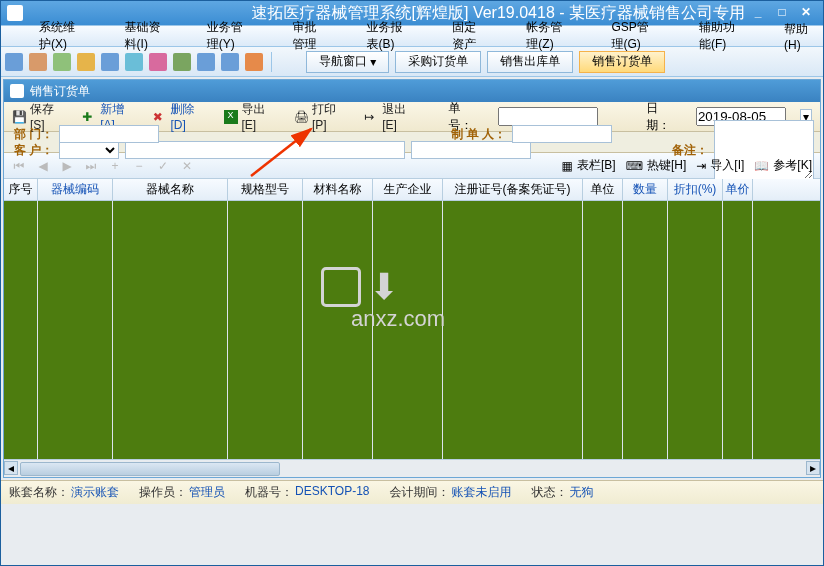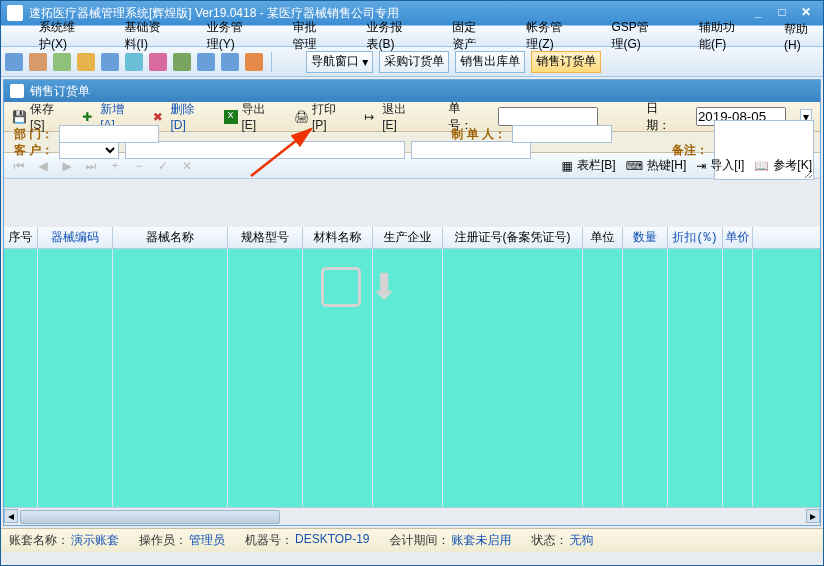--- a/index.html
+++ b/index.html
@@ -1,43 +1,43 @@
 <!DOCTYPE html>
 <html><head>
 <meta charset="utf-8">
 <style>
 * { box-sizing: border-box; margin: 0; padding: 0; }
 body { font-family: "Microsoft YaHei", SimSun, sans-serif; font-size: 12px; background: #fff; overflow: hidden; }
 .window { width: 824px; height: 566px; border: 1px solid #1b5f9e; background: #e8ecf0; position: relative; }
 .titlebar { height: 24px; background: linear-gradient(#5ea7e2,#3b8dd3); color: #fff; display: flex; align-items: center; padding: 0 6px; }
 .titlebar .icon { width: 16px; height: 16px; background: #fff; border-radius: 2px; margin-right: 6px; }
-.titlebar .title { flex: 1; font-size: 12px; }
+.titlebar .title { flex: 1; font-size: 16px; text-align: right; }
 .titlebar .wbtn { width: 22px; height: 16px; text-align: center; color: #fff; margin-left: 2px; cursor: pointer; font-weight: bold; }
 .menubar { height: 22px; background: linear-gradient(#f7fbff,#dceaf8); border-top: 1px solid #9cc6e8; border-bottom: 1px solid #9cc6e8; display: flex; align-items: center; padding: 0 4px; }
 .menubar span { padding: 2px 6px; color: #000; cursor: pointer; margin-left: 28px; }
 .toolbar { height: 30px; background: linear-gradient(#f2f7fc,#d9e8f6); border-bottom: 1px solid #9cc6e8; display: flex; align-items: center; padding: 0 4px; gap: 6px; }
 .toolbar .tb-icon { width: 18px; height: 18px; border-radius: 2px; cursor: pointer; }
 .toolbar .sep { width: 1px; height: 20px; background: #9cc6e8; margin: 0 2px; }
-.toolbar .nav-btn { height: 22px; padding: 0 4px; border: 1px solid #8fb8da; background: linear-gradient(#fff,#e4eef8); display: flex; align-items: center; cursor: pointer; }
+.toolbar .nav-btn { height: 22px; padding: 0 12px; border: 1px solid #8fb8da; background: linear-gradient(#fff,#e4eef8); display: flex; align-items: center; cursor: pointer; }
 .toolbar .nav-btn.active { border: 1px solid #f5b24a; background: linear-gradient(#fff2cc,#ffd97a); }
 .subwindow { margin: 2px; border: 1px solid #6ca7d6; }
 .sub-title { height: 22px; background: linear-gradient(#4f9cd8,#3a82c1); color: #fff; display: flex; align-items: center; padding: 0 6px; }
 .sub-title .icon { width: 14px; height: 14px; background: #fff; border-radius: 2px; margin-right: 6px; }
 .action-bar { height: 30px; background: linear-gradient(#faf6e6,#f0e9cf); border-bottom: 1px solid #c8bfa0; display: flex; align-items: center; padding: 0 8px; gap: 14px; }
 .abtn { display: flex; align-items: center; gap: 4px; cursor: pointer; color: #222; }
 .abtn .ic { width: 14px; height: 14px; display: inline-block; }
 .blue { color: #1452b5; }
 .form-area { background: #efeee0; padding: 6px 10px; border-bottom: 1px solid #c8bfa0; }
 .form-row { display: flex; align-items: center; height: 24px; gap: 6px; }
 .form-row label { color: #a16207; white-space: nowrap; font-weight: bold; }
 .form-row input[type=text], .form-row select { height: 18px; border: 1px solid #a8c1d8; background: #fff; padding: 0 2px; font-size: 12px; }
 .nav-toolbar { height: 26px; background: linear-gradient(#f7fbff,#e0ecf7); border-bottom: 1px solid #b7cee0; display: flex; align-items: center; padding: 0 8px; gap: 10px; }
 .nav-toolbar .nav-ic { color: #bbb; width: 14px; text-align: center; cursor: pointer; }
 .nav-toolbar .rbtn { display: flex; align-items: center; gap: 4px; cursor: pointer; }
-.grid { height: 280px; background: #5eead4; position: relative; overflow: hidden; margin-top: 48px; }
+.grid { height: 280px; background: #4d7c0f; position: relative; overflow: hidden; }
 .grid-head { height: 22px; background: linear-gradient(#f7fbff,#e4eef8); border-bottom: 1px solid #b7cee0; display: flex; }
 .grid-head .col { border-right: 1px solid #b7cee0; height: 100%; display: flex; align-items: center; justify-content: center; font-size: 12px; }
 .grid-body { display: flex; height: 258px; }
 .grid-body .vline { border-right: 1px solid #dce4ec; height: 100%; }
 .hscroll { height: 18px; background: #e8ecf0; border-top: 1px solid #b7cee0; position: relative; }
 .hscroll .thumb { position: absolute; left: 16px; width: 260px; height: 14px; top: 2px; background: linear-gradient(#dbe7f3,#b9cee0); border: 1px solid #9cb7cd; border-radius: 2px; }
 .hscroll .ar { position: absolute; top: 1px; width: 14px; height: 14px; background: #d6e3ef; border: 1px solid #9cb7cd; text-align: center; line-height: 12px; cursor: pointer; }
 .statusbar { height: 24px; background: linear-gradient(#faf6e4,#f0ecd2); border-top: 1px solid #c8bfa0; display: flex; align-items: center; padding: 0 8px; gap: 20px; }
 .statusbar .item { display: flex; gap: 2px; }
 .statusbar .item .label { color: #333; }
@@ -190,21 +190,21 @@
       <div class="grid-head" id="ghead">
           <div class="col" style="width: 34px;">序号</div>
           <div class="col link" style="width: 75px;">器械编码</div>
           <div class="col" style="width: 115px;">器械名称</div>
           <div class="col" style="width: 75px;">规格型号</div>
           <div class="col" style="width: 70px;">材料名称</div>
           <div class="col" style="width: 70px;">生产企业</div>
           <div class="col" style="width: 140px;">注册证号(备案凭证号)</div>
           <div class="col" style="width: 40px;">单位</div>
           <div class="col link" style="width: 45px;">数量</div>
-          <div class="col link" style="width: 55px; font-family: Liberation Mono, monospace;">折扣(%)</div>
+          <div class="col link" style="width: 55px;">折扣(%)</div>
           <div class="col link" style="width: 30px;">单价</div>
         </div>
       <div class="grid-body" id="gbody">
           <div class="vline" style="width: 34px;"></div>
           <div class="vline" style="width: 75px;"></div>
           <div class="vline" style="width: 115px;"></div>
           <div class="vline" style="width: 75px;"></div>
           <div class="vline" style="width: 70px;"></div>
           <div class="vline" style="width: 70px;"></div>
           <div class="vline" style="width: 140px;"></div>
@@ -226,21 +226,21 @@
     <div class="item">
         <span class="label">账套名称：</span>
         <span class="val">演示账套</span>
       </div>
     <div class="item">
         <span class="label">操作员：</span>
         <span class="val">管理员</span>
       </div>
     <div class="item">
         <span class="label">机器号：</span>
-        <span class="val">DESKTOP-19</span>
+        <span class="val">DESKTOP-18</span>
       </div>
     <div class="item">
         <span class="label">会计期间：</span>
         <span class="val">账套未启用</span>
       </div>
     <div class="item">
         <span class="label">状态：</span>
         <span class="val">无狗</span>
       </div>
   </div>
@@ -250,14 +250,15 @@
         <marker id="ah" markerWidth="10" markerHeight="10" refX="8" refY="3" orient="auto">
           <path d="M0,0 L0,6 L9,3 z" fill="#e30"></path>
         </marker>
       </defs>
     <line x1="10" y1="55" x2="70" y2="8" stroke="#e30" stroke-width="2.5" marker-end="url(#ah)"></line>
   </svg>
 
   <div class="watermark">
     <div class="lock"></div>
     <span style="font-size:36px;letter-spacing:2px">⬇</span>
+    <span style="position:absolute;top:40px;left:30px">anxz.com</span>
   </div>
 </div>
 
 </body></html>

